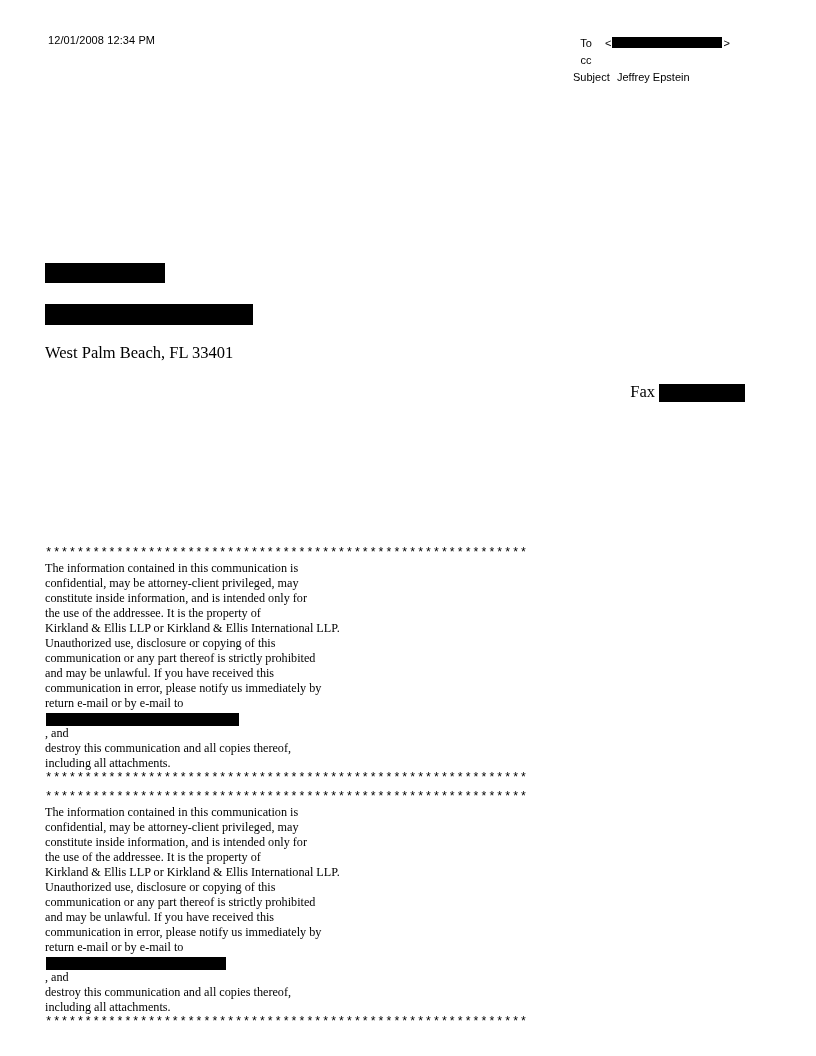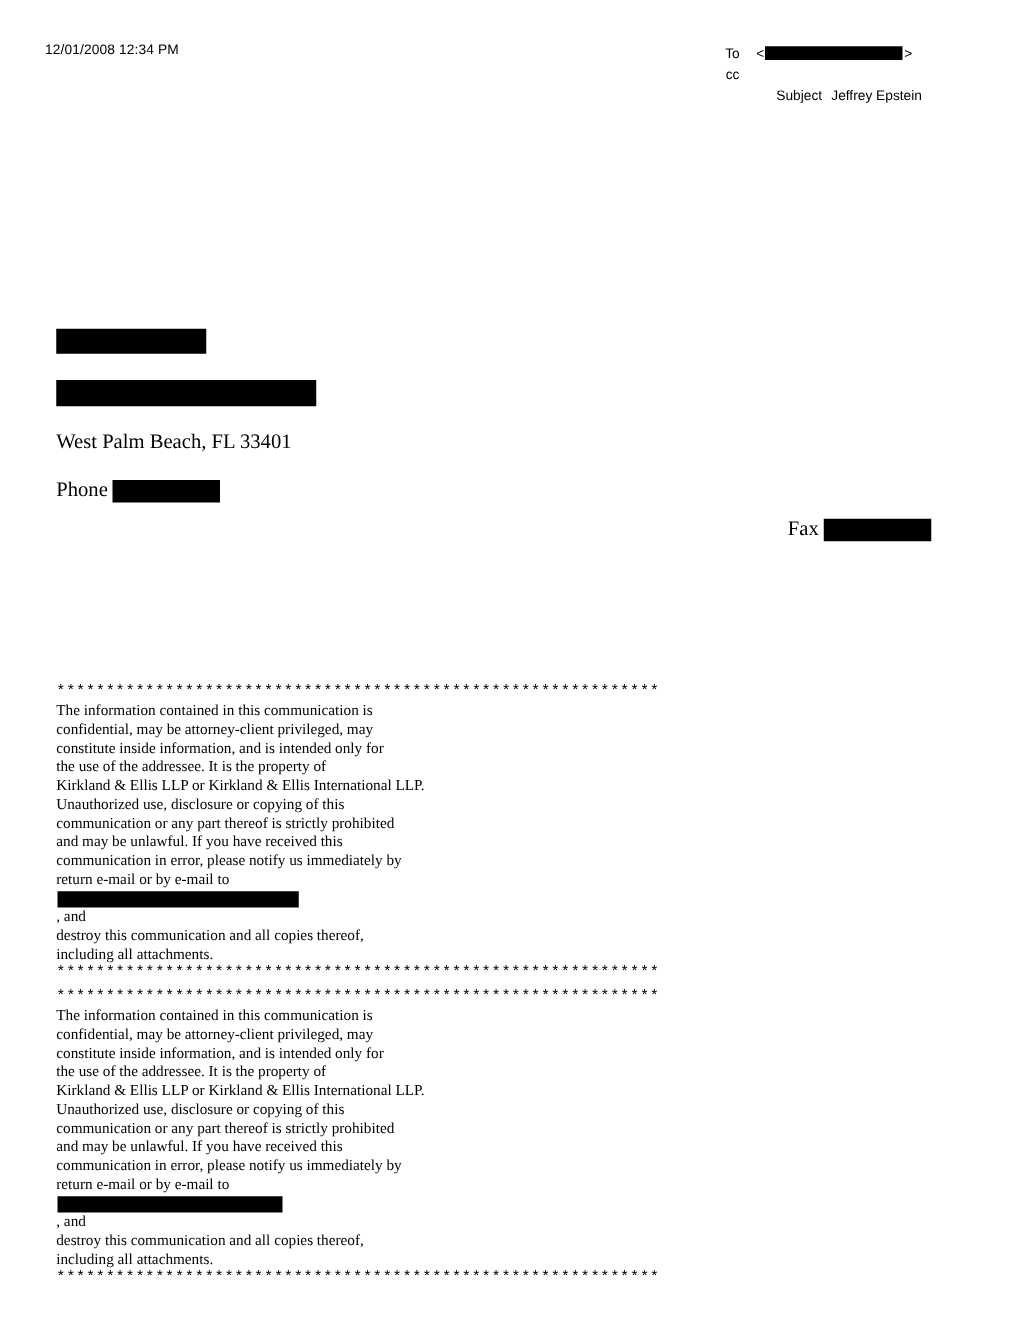--- a/index.html
+++ b/index.html
@@ -19,21 +19,21 @@
   .page {
     position: relative;
     width: 816px;
     height: 1056px;
     box-sizing: border-box;
   }
 
   
   .hdr-date {
     position: absolute;
-    left: 36px;
+    left: 48px;
     top: 34px;
     font-family: "Liberation Sans", sans-serif;
     font-size: 11px;
     letter-spacing: 0.1px;
     white-space: nowrap;
   }
 
   .hdr-fields {
     position: absolute;
     left: 573px;
@@ -48,21 +48,20 @@
     white-space: nowrap;
   }
   .hdr-label {
     display: inline-block;
     text-align: center;
     width: 26px;
     margin-right: 6px;
   }
   .hdr-label.wide {
     width: 26px;
-    margin-left: 48px;
   }
   .hdr-value {
     display: flex;
     align-items: center;
   }
   .angle {
     font-family: "Liberation Sans", sans-serif;
     font-size: 11px;
   }
 
@@ -165,23 +164,20 @@
       <span class="redact redact-name"></span>
     </div>
 
 
     <div class="sig-line addr">
       <span class="redact redact-addr"></span>
     </div>
 
     <div class="sig-line city">West Palm Beach, FL 33401</div>
 
-    <div class="sig-line phone">
-      <span>Phone</span><span class="redact redact-phone"></span>
-    </div>
 
     <div class="sig-line fax">
       <span>Fax</span><span class="redact redact-fax"></span>
     </div>
 
   </div>
 
   <div class="disclaimer" id="disclaimer-1">
     <span class="stars">*************************************************************</span><span class="disc-inline">The information contained in this communication is
 confidential, may be attorney-client privileged, may

